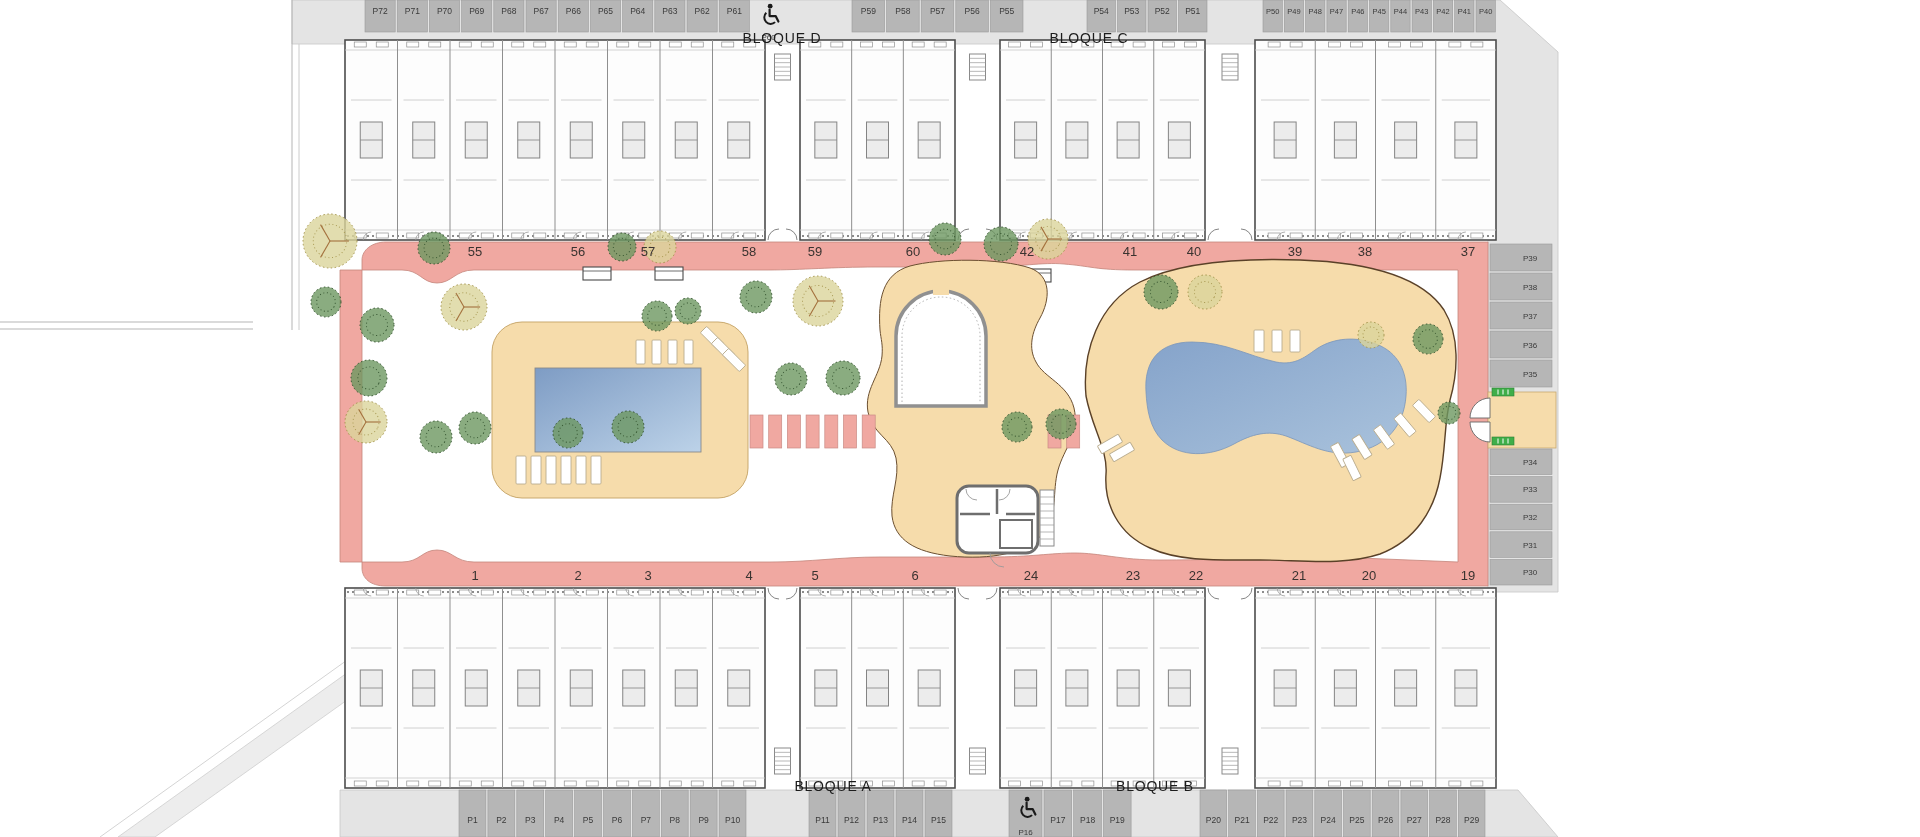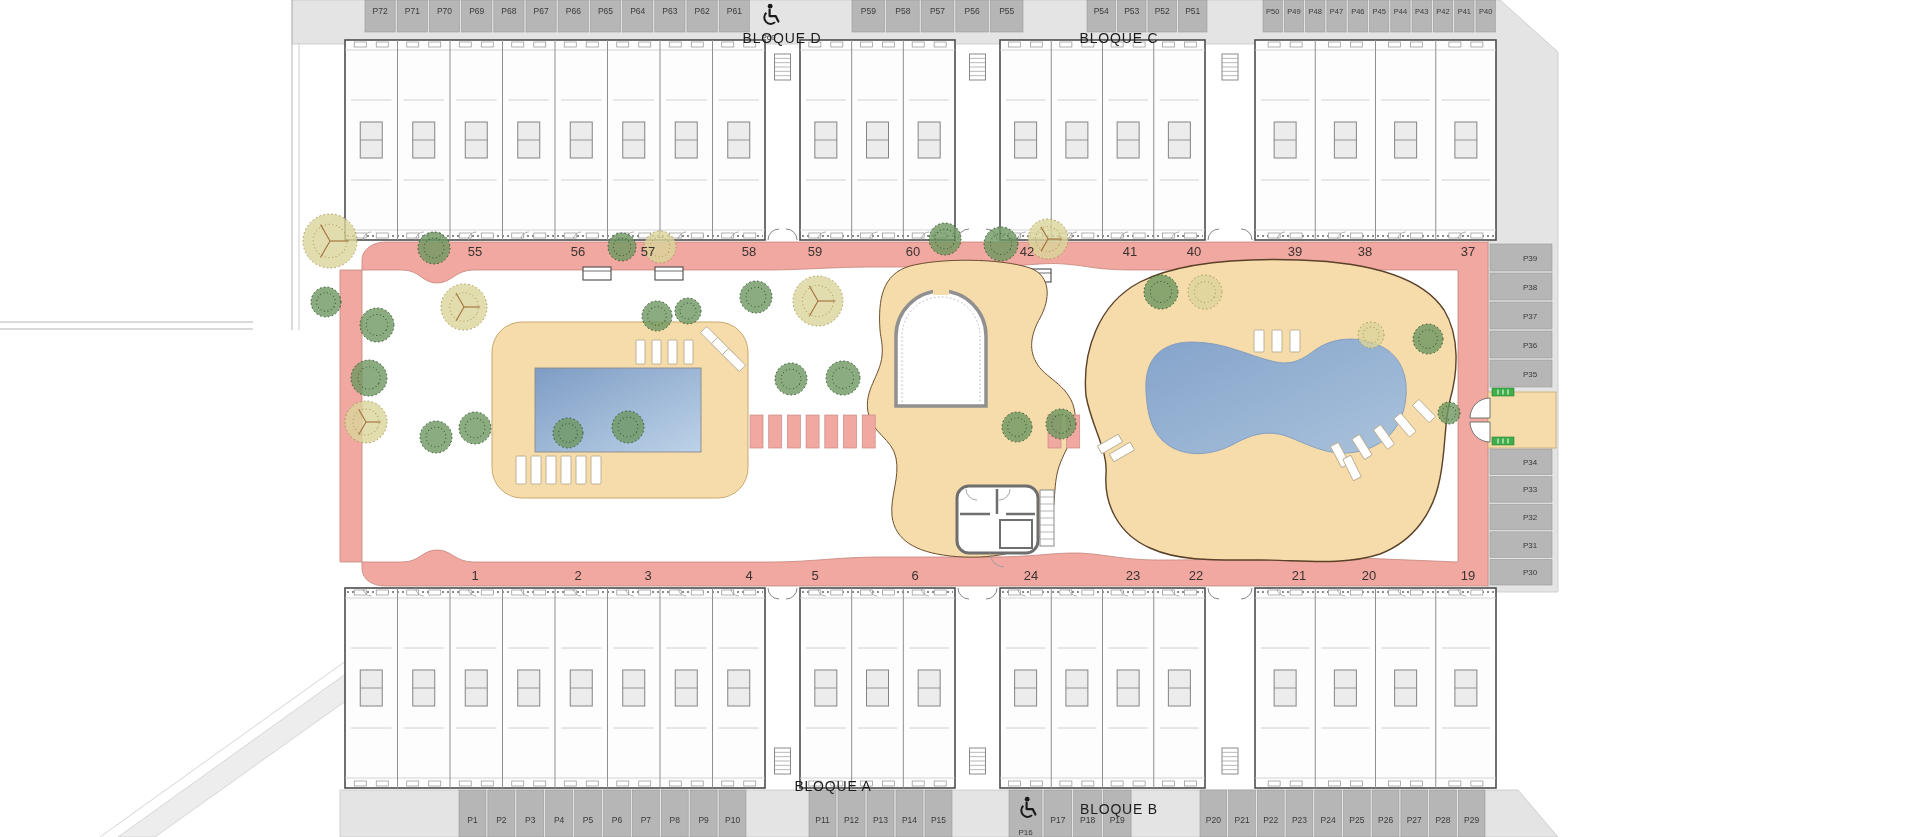--- a/index.html
+++ b/index.html
@@ -2,23 +2,23 @@
 <html><head>
 <meta charset="utf-8">
 <style>
   html,body{margin:0;padding:0;background:#ffffff;}
   .stage{position:relative;width:1920px;height:837px;background:#ffffff;overflow:hidden;
          font-family:"Liberation Sans","DejaVu Sans",sans-serif;}
   .stage svg{position:absolute;left:0;top:0;display:block;}
   .bloque-label{position:absolute;transform:translate(-50%,-50%);font-size:14px;
          letter-spacing:.8px;color:#1c1c1c;white-space:nowrap;}
   .bloque-d{left:782px;top:38px;}
-  .bloque-c{left:1119px;top:38px;}
+  .bloque-c{left:1089px;top:38px;}
   .bloque-a{left:833px;top:786px;}
-  .bloque-b{left:1119px;top:786px;margin-top:23px;}
+  .bloque-b{left:1155px;top:786px;}
 </style>
 </head>
 <body>
 
 <div class="stage">
   <svg id="plan" width="1920" height="837" viewBox="0 0 1920 837">
       <defs>
         <linearGradient id="poolG1" x1="0" y1="0" x2="1" y2="1">
           <stop offset="0" stop-color="#7e9cc4"></stop>
           <stop offset="1" stop-color="#bcd2e8"></stop>

